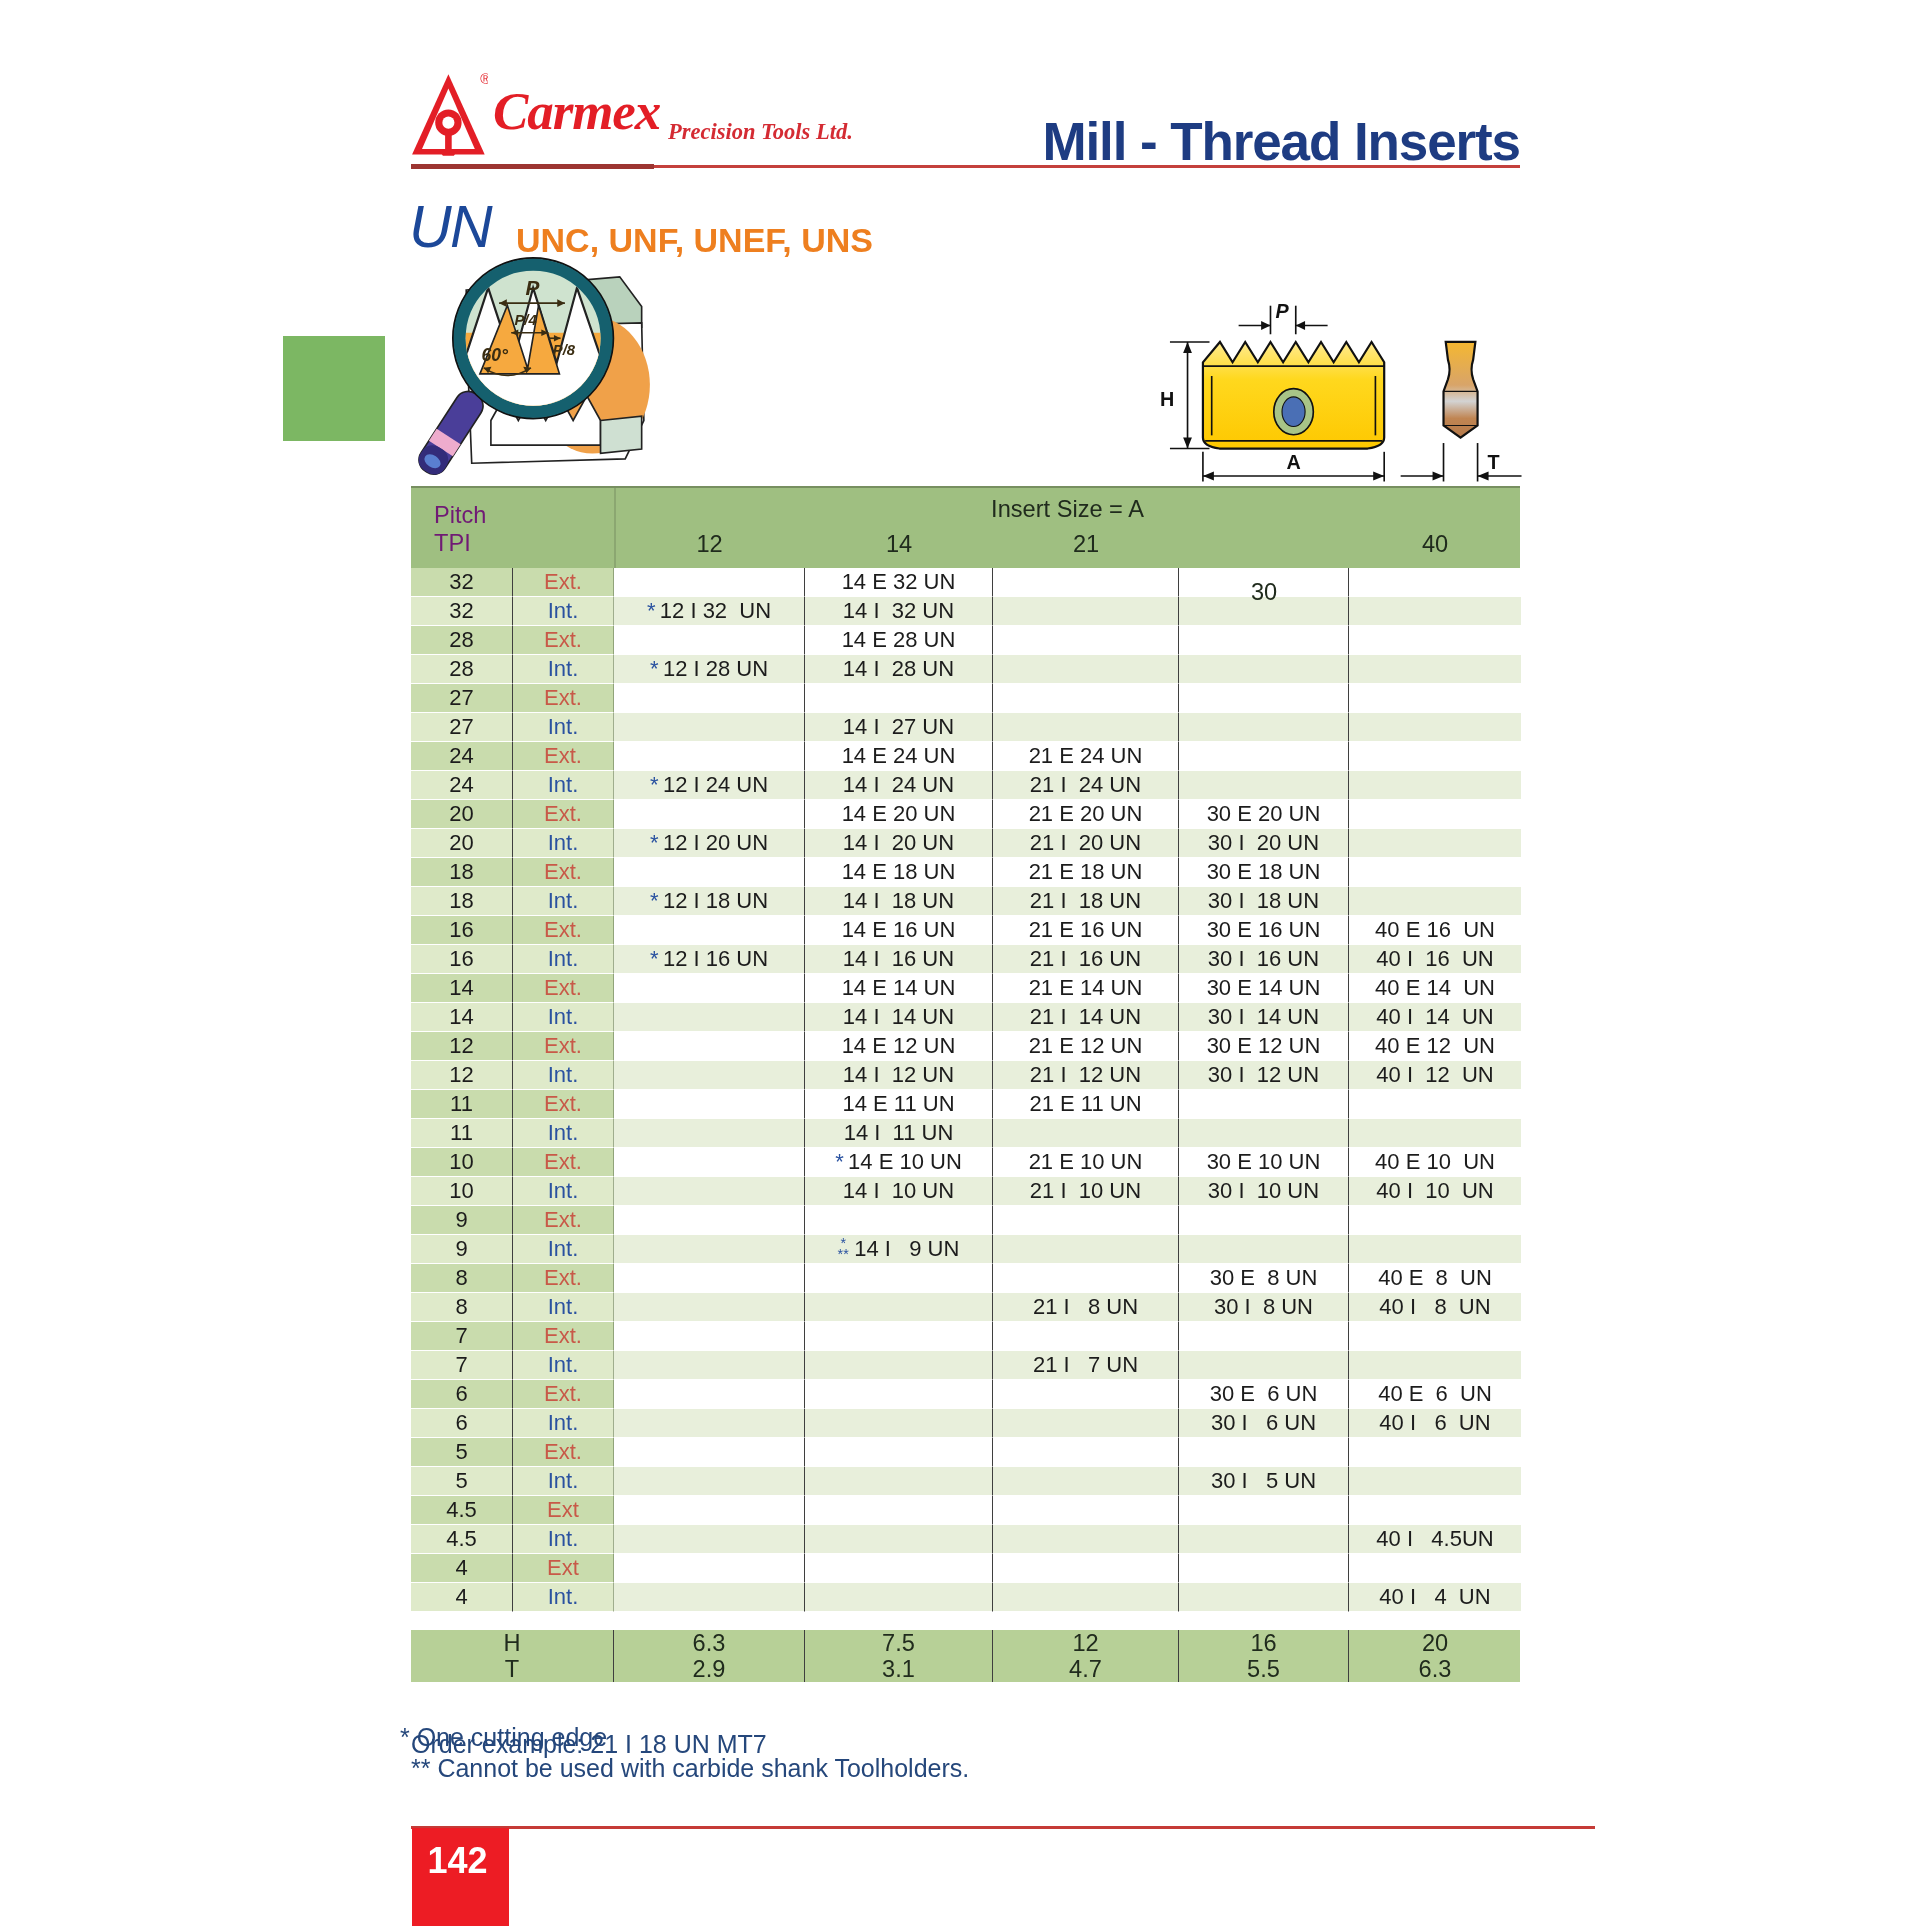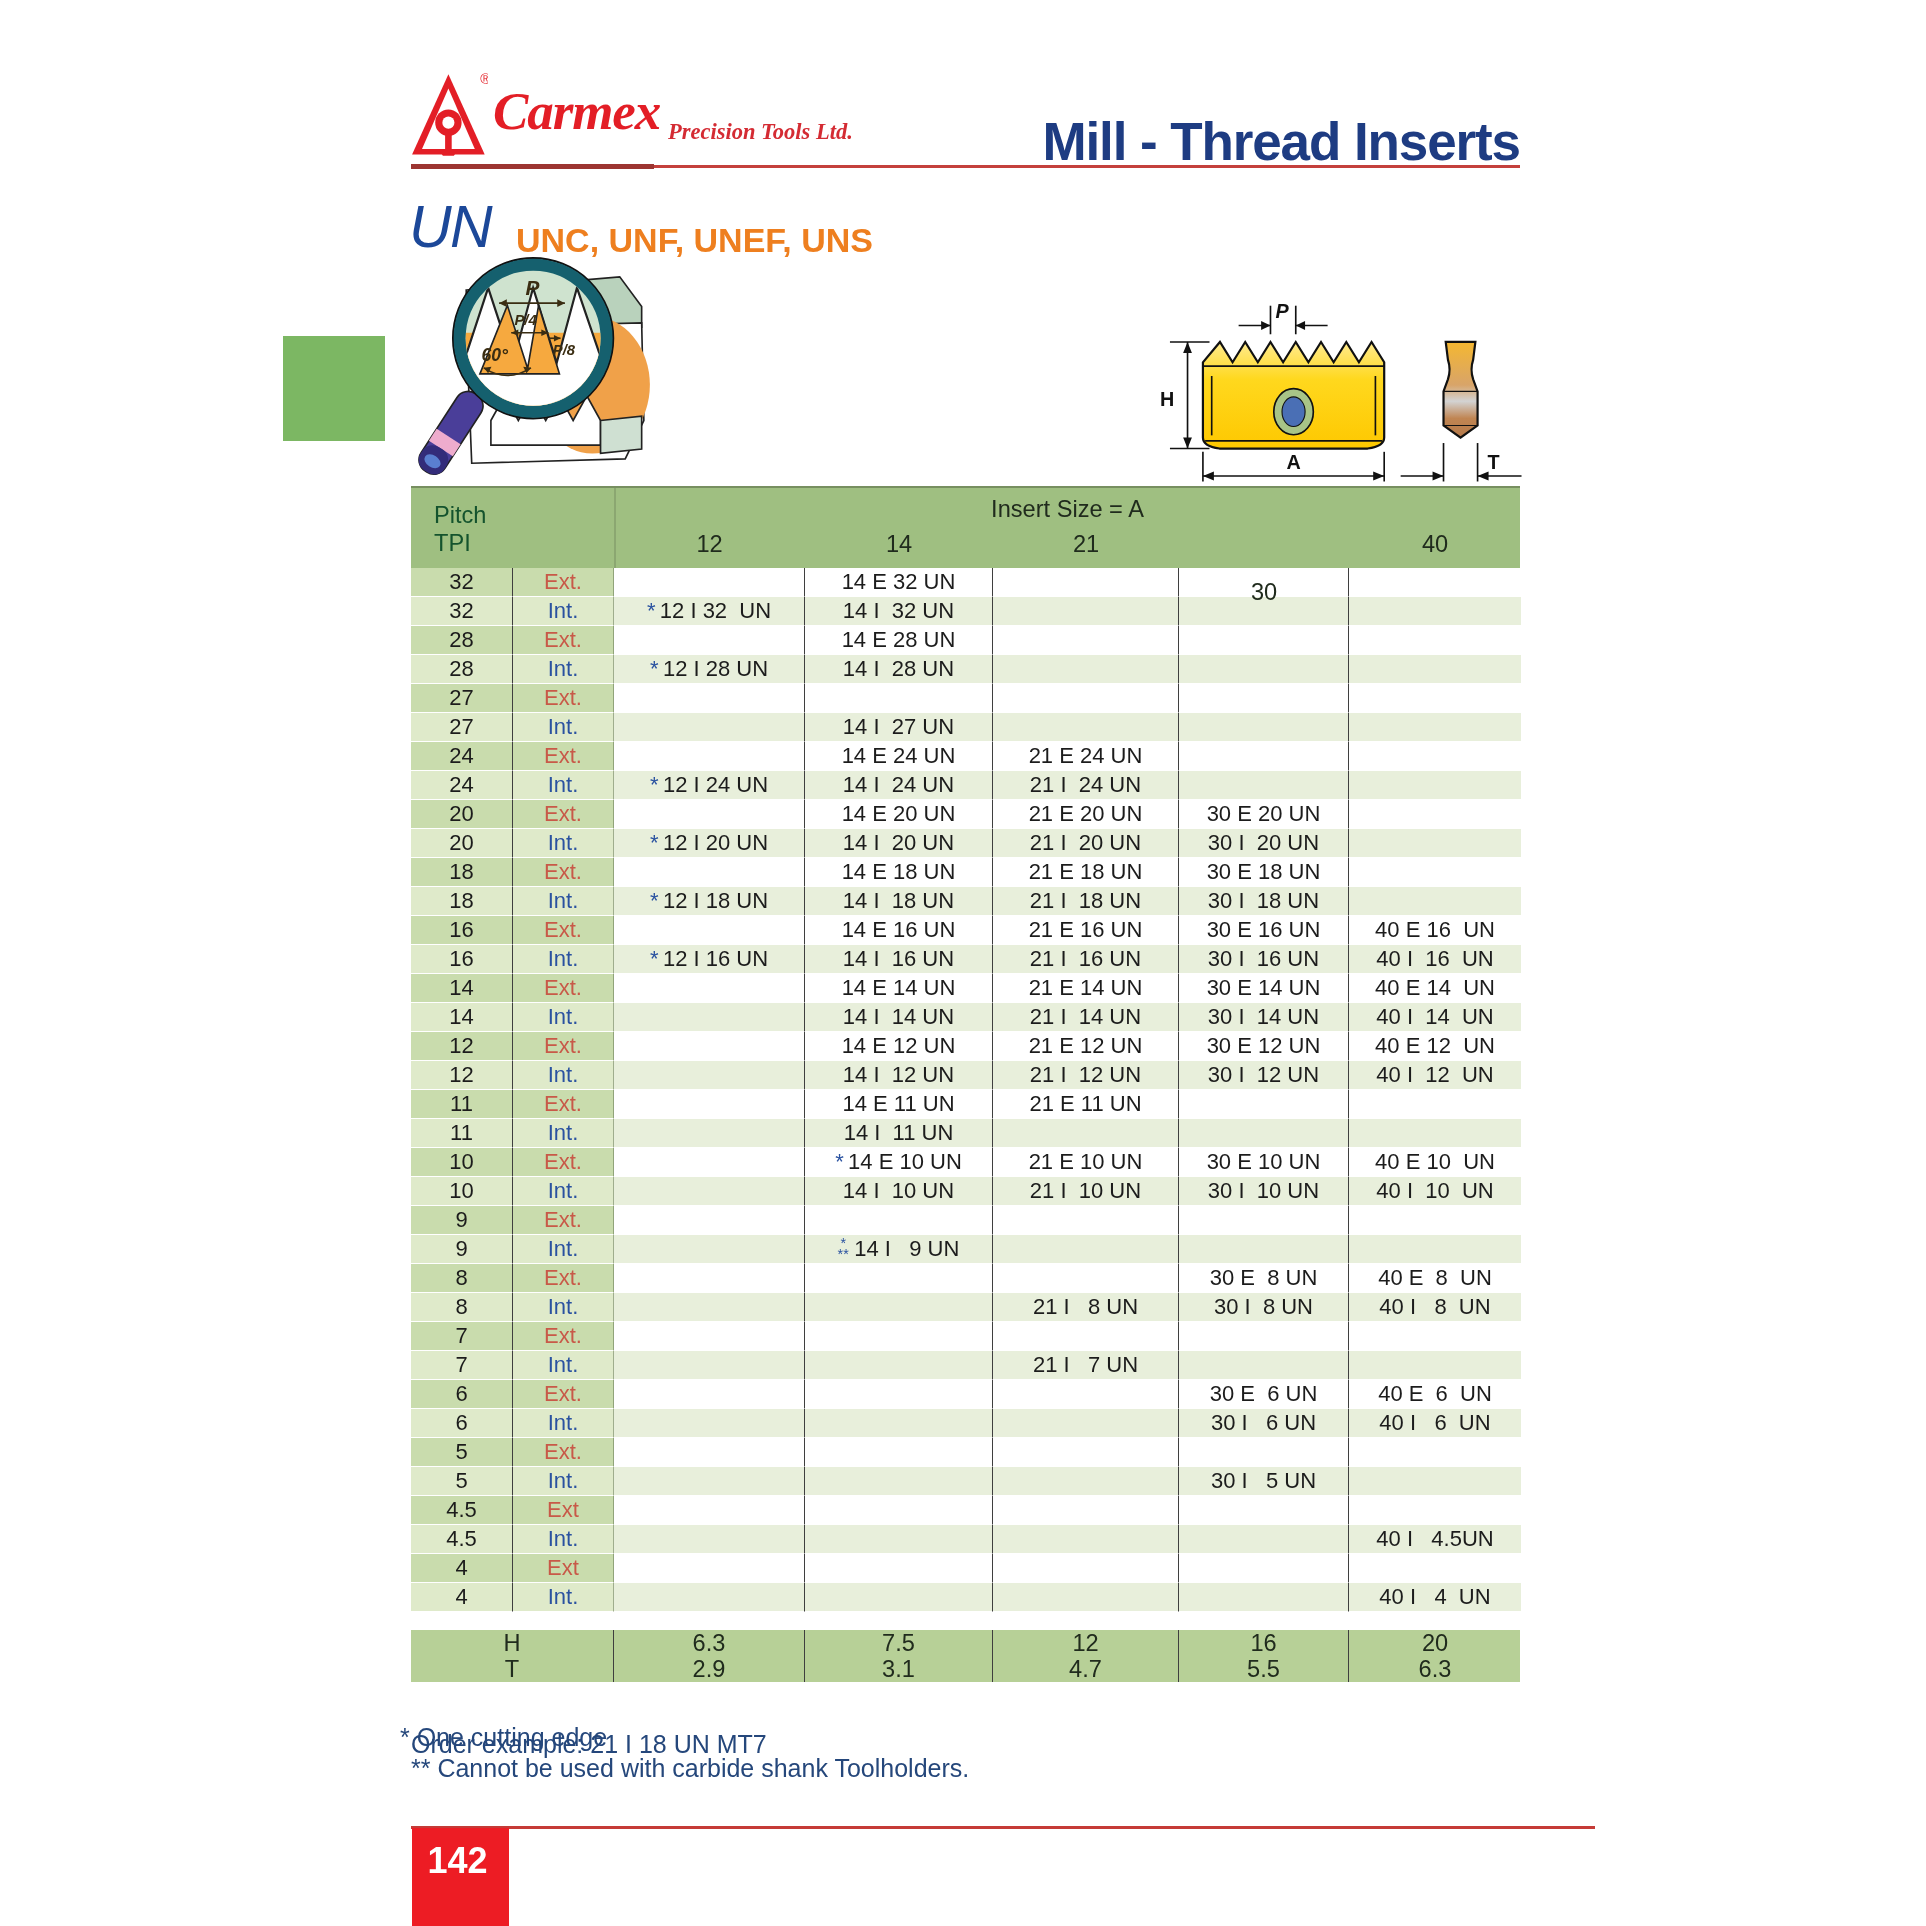--- a/index.html
+++ b/index.html
@@ -23,21 +23,21 @@
   .sec-sub{position:absolute;left:516px;top:221px;font-size:34px;font-weight:bold;color:#ee7f1f;}
 
   .green-square{position:absolute;left:283px;top:336px;width:102px;height:105px;background:#7cb763;}
 
   .fig-magnifier{position:absolute;left:384px;top:256px;}
   .fig-insert{position:absolute;left:1137px;top:299px;}
 
   
   .tbl{position:absolute;left:411px;top:486px;width:1109px;}
   .tbl-head{position:relative;height:80px;background:#9fbf81;border-top:2.2px solid rgba(0,0,0,0.25);}
-  .tbl-head .pitch{position:absolute;left:23px;top:14.3px;font-size:23.6px;line-height:27.5px;color:#14532d;}
+  .tbl-head .pitch{position:absolute;left:23px;top:14.3px;font-size:23.6px;line-height:27.5px;color:#701a75;}
   .tbl-head .ins{position:absolute;left:203px;top:7.7px;width:907px;text-align:center;
                  font-size:23.6px;color:#202b1d;}
   .tbl-head .cols{position:absolute;left:203px;top:36px;display:flex;}
   .tbl-head .cols div{text-align:center;font-size:23.6px;line-height:41px;color:#202b1d;}
   .tbl-head .vline{position:absolute;left:203px;top:0;bottom:0;width:1.6px;background:rgba(0,0,0,0.12);}
 
   .tbl-body{display:grid;grid-template-columns:102px 101px 191px 188px 186px 170px 172px;
             grid-auto-rows:29px;}
   .cell{box-sizing:border-box;font-size:22px;line-height:27.5px;display:flex;align-items:center;
         justify-content:center;border-bottom:1.6px solid #fff;white-space:pre;overflow:hidden;}

